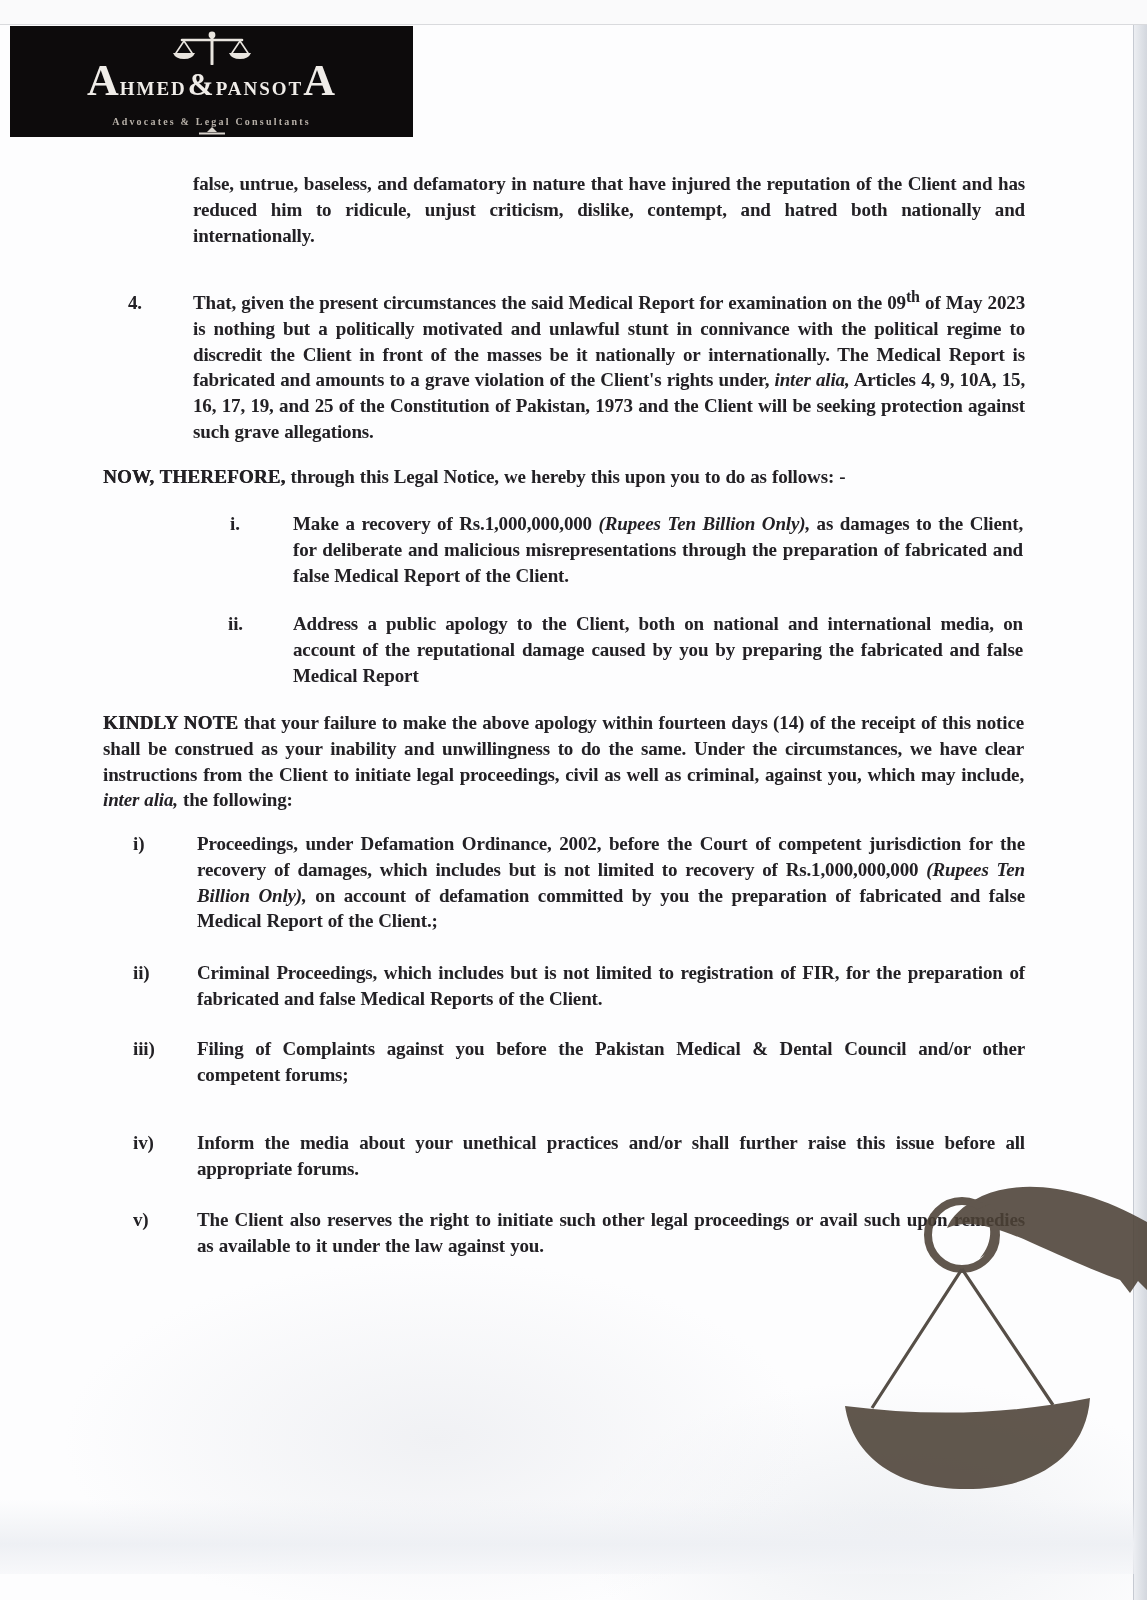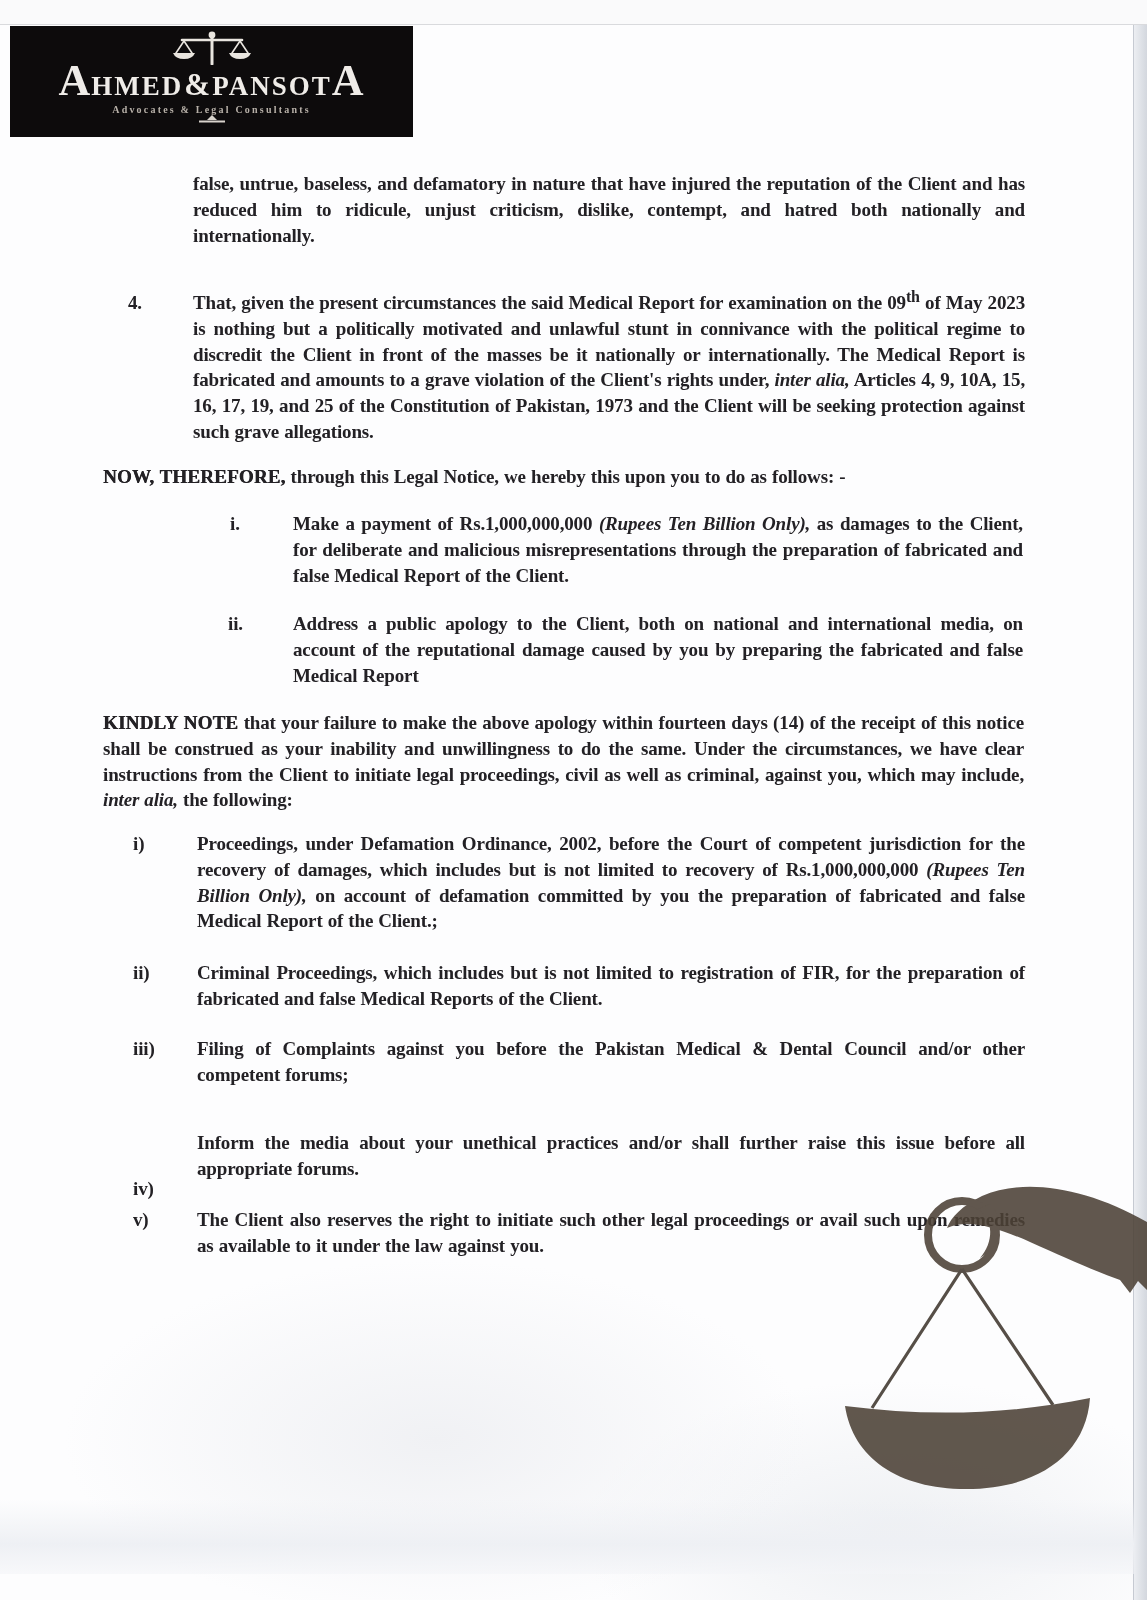--- a/index.html
+++ b/index.html
@@ -32,25 +32,25 @@
 
   
   .logo{
     position:absolute;left:10px;top:26px;width:403px;height:111px;
     background:#0d0b0c;color:#efece8;
     display:flex;flex-direction:column;align-items:center;justify-content:flex-start;
     padding-top:5px;box-sizing:border-box;
   }
   .logo-name{display:flex;align-items:baseline;line-height:1;margin-top:-6px;letter-spacing:1px;}
   .logo-name .cap{font-size:44px;}
-  .logo-name .mid{font-size:27px;letter-spacing:2px;}
+  .logo-name .mid{font-size:19px;letter-spacing:2px;}
   .logo-name .amp{font-size:31px;padding:0 1px;}
   .logo-tagline{
     font-size:10px;letter-spacing:2.2px;color:#b7b0a8;
-    margin-top:1px;font-weight:700;
+    margin-top:13px;font-weight:700;
   }
 
   
   .para{
     position:absolute;
     font-size:19px;line-height:25.8px;
     letter-spacing:-0.15px;word-spacing:.5px;
     text-align:justify;
   }
   .row{display:flex;}
@@ -103,21 +103,21 @@
 
   <div class="para row" style="left:128px;top:290px;width:897px;">
     <span class="num" style="width:65px;">4.</span>
     <div class="ptext"><span>That, given the present circumstances the said Medical Report for examination on the 09</span><sup>th</sup><span> of May 2023 is nothing but a politically motivated and unlawful stunt in connivance with the political regime to discredit the Client in front of the masses be it nationally or internationally. The Medical Report is fabricated and amounts to a grave violation of the Client's rights under, </span><em>inter alia,</em><span> Articles 4, 9, 10A, 15, 16, 17, 19, and 25 of the Constitution of Pakistan, 1973 and the Client will be seeking protection against such grave allegations.</span></div>
   </div>
 
   <div class="para single" style="left:103px;top:464px;width:930px;"><span class="lead">NOW, THEREFORE,</span><span> through this Legal Notice, we hereby this upon you to do as follows: -</span></div>
 
   <div class="para row" style="left:230px;top:511px;width:793px;">
     <span class="num" style="width:63px;">i.</span>
-    <div class="ptext"><span>Make a payment of Rs.1,000,000,000 </span><em>(Rupees Ten Billion Only),</em><span> as damages to the Client, for deliberate and malicious misrepresentations through the preparation of fabricated and false Medical Report of the Client.</span></div>
+    <div class="ptext"><span>Make a recovery of Rs.1,000,000,000 </span><em>(Rupees Ten Billion Only),</em><span> as damages to the Client, for deliberate and malicious misrepresentations through the preparation of fabricated and false Medical Report of the Client.</span></div>
   </div>
 
   <div class="para row" style="left:228px;top:611px;width:795px;">
     <span class="num" style="width:65px;">ii.</span>
     <div class="ptext"><span>Address a public apology to the Client, both on national and international media, on account of the reputational damage caused by you by preparing the fabricated and false Medical Report</span></div>
   </div>
 
   <div class="para" style="left:103px;top:710px;width:921px;"><span class="lead">KINDLY NOTE</span><span> that your failure to make the above apology within fourteen days (14) of the receipt of this notice shall be construed as your inability and unwillingness to do the same. Under the circumstances, we have clear instructions from the Client to initiate legal proceedings, civil as well as criminal, against you, which may include, </span><em>inter alia,</em><span> the following:</span></div>
 
   <div class="para row" style="left:133px;top:831px;width:892px;">
@@ -129,21 +129,21 @@
     <span class="num" style="width:64px;">ii)</span>
     <div class="ptext"><span>Criminal Proceedings, which includes but is not limited to registration of FIR, for the preparation of fabricated and false Medical Reports of the Client.</span></div>
   </div>
 
   <div class="para row" style="left:133px;top:1036px;width:892px;">
     <span class="num" style="width:64px;">iii)</span>
     <div class="ptext"><span>Filing of Complaints against you before the Pakistan Medical &amp; Dental Council and/or other competent forums;</span></div>
   </div>
 
   <div class="para row" style="left:133px;top:1130px;width:892px;">
-    <span class="num" style="width:64px;margin-top:46px;">iv)</span>
+    <span class="num" style="width:64px;">iv)</span>
     <div class="ptext"><span>Inform the media about your unethical practices and/or shall further raise this issue before all appropriate forums.</span></div>
   </div>
 
   <div class="para row" style="left:133px;top:1207px;width:892px;">
     <span class="num" style="width:64px;">v)</span>
     <div class="ptext"><span>The Client also reserves the right to initiate such other legal proceedings or avail such upon remedies as available to it under the law against you.</span></div>
   </div>
 
   <svg class="watermark" width="307" height="330" viewBox="0 0 307 330" aria-hidden="true">
     <g opacity="0.88">

